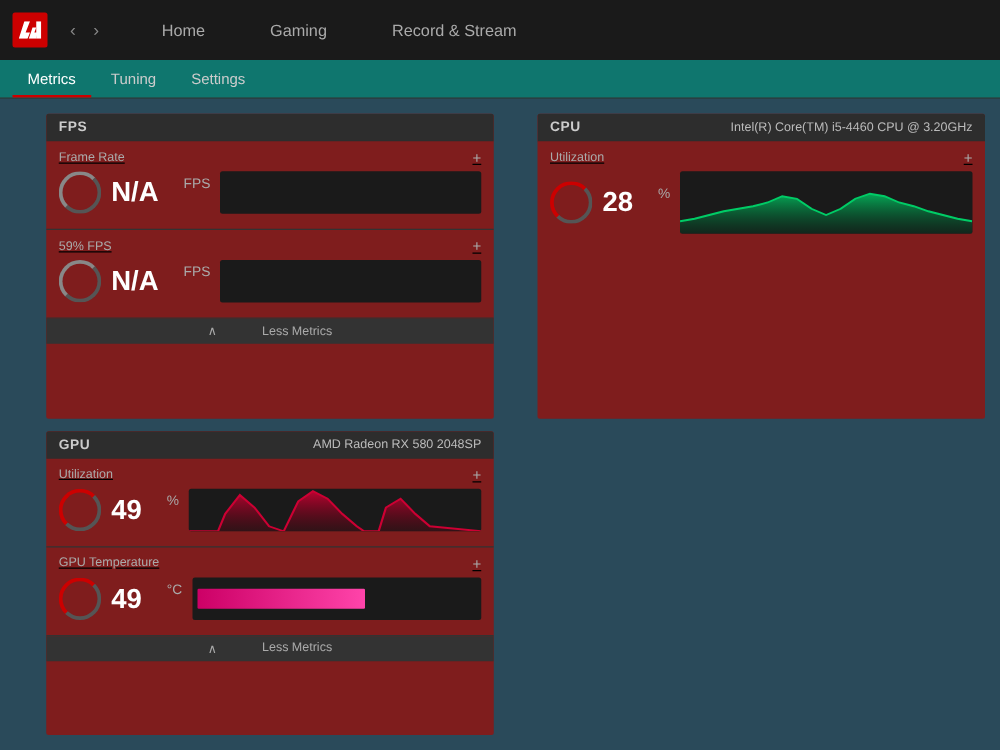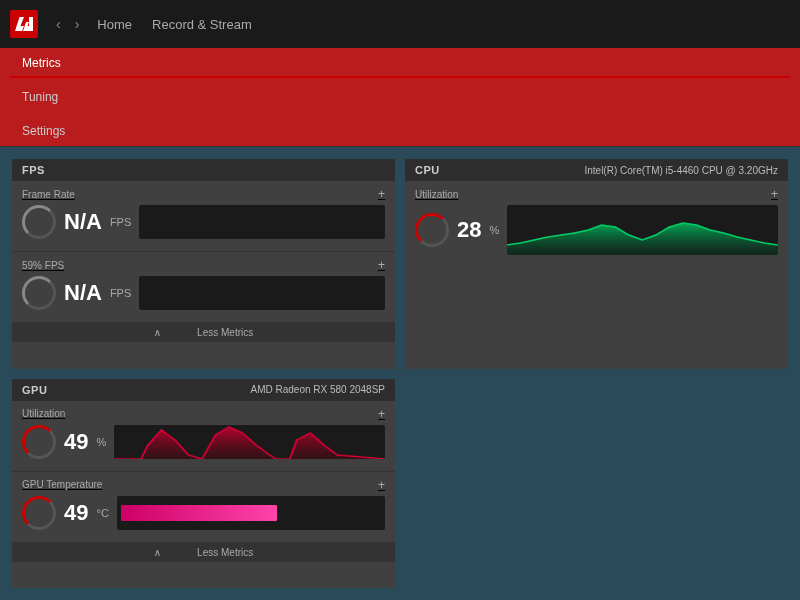--- a/index.html
+++ b/index.html
@@ -55,45 +55,45 @@
       gap: 20px;
       flex: 1;
     }
 
     .nav-item {
       color: #aaa;
       font-size: 13px;
       cursor: pointer;
       padding: 14px 0;
       position: relative;
+      margin-left: 32px;
     }
 
     .nav-item.active {
       color: #ffffff;
       font-weight: 600;
     }
 
     .nav-item.active::after {
       content: '';
       position: absolute;
       bottom: 0;
       left: 0;
       right: 0;
       height: 2px;
       background: #cc0000;
     }
 
     
     .sub-tabs {
-      background: #b91c1c;
+      background: #0f766e;
       display: flex;
       padding: 0 10px;
       gap: 4px;
       border-bottom: 1px solid #333;
-      flex-direction: column;
     }
 
     .sub-tab {
       color: #ccc;
       font-size: 12px;
       padding: 8px 12px;
       cursor: pointer;
       position: relative;
     }
 
@@ -118,23 +118,24 @@
       padding: 12px;
       display: grid;
       grid-template-columns: 1fr 1fr;
       grid-template-rows: auto auto;
       gap: 10px;
       overflow: hidden;
     }
 
     
     .card {
-      background: #404040;
+      background: #7f1d1d;
       border-radius: 2px;
       overflow: hidden;
+      margin-left: 25px;
     }
 
     .card-header {
       background: #2d2d2d;
       padding: 5px 10px;
       display: flex;
       align-items: center;
       justify-content: space-between;
     }
 
@@ -180,22 +181,22 @@
       flex-shrink: 0;
     }
 
     .gauge-circle.red {
       border-top-color: #cc0000;
       border-left-color: #cc0000;
     }
 
     .value-display {
       display: flex;
-      align-items: center;
-      gap: 8px;
+      align-items: flex-start;
+      gap: 20px;
     }
 
     .value-big {
       font-size: 22px;
       font-weight: bold;
       color: #ffffff;
     }
 
     .value-unit {
       font-size: 11px;
@@ -290,20 +291,21 @@
       <path d="M8 14L11 5H14L12.5 9H15L14 14H8Z"></path>
       <rect x="14" y="0" width="4" height="14" fill="white"></rect>
     </svg>
   </div>
   <div class="nav-arrows">
     <span class="nav-arrow">‹</span>
     <span class="nav-arrow">›</span>
   </div>
   <nav class="nav-menu">
     <span class="nav-item">Home</span>
+    <span class="nav-item">Gaming</span>
     <span class="nav-item">Record &amp; Stream</span>
   </nav>
 </div>
 
 <div class="sub-tabs">
   <span class="sub-tab active">Metrics</span>
   <span class="sub-tab">Tuning</span>
   <span class="sub-tab">Settings</span>
 </div>
 

